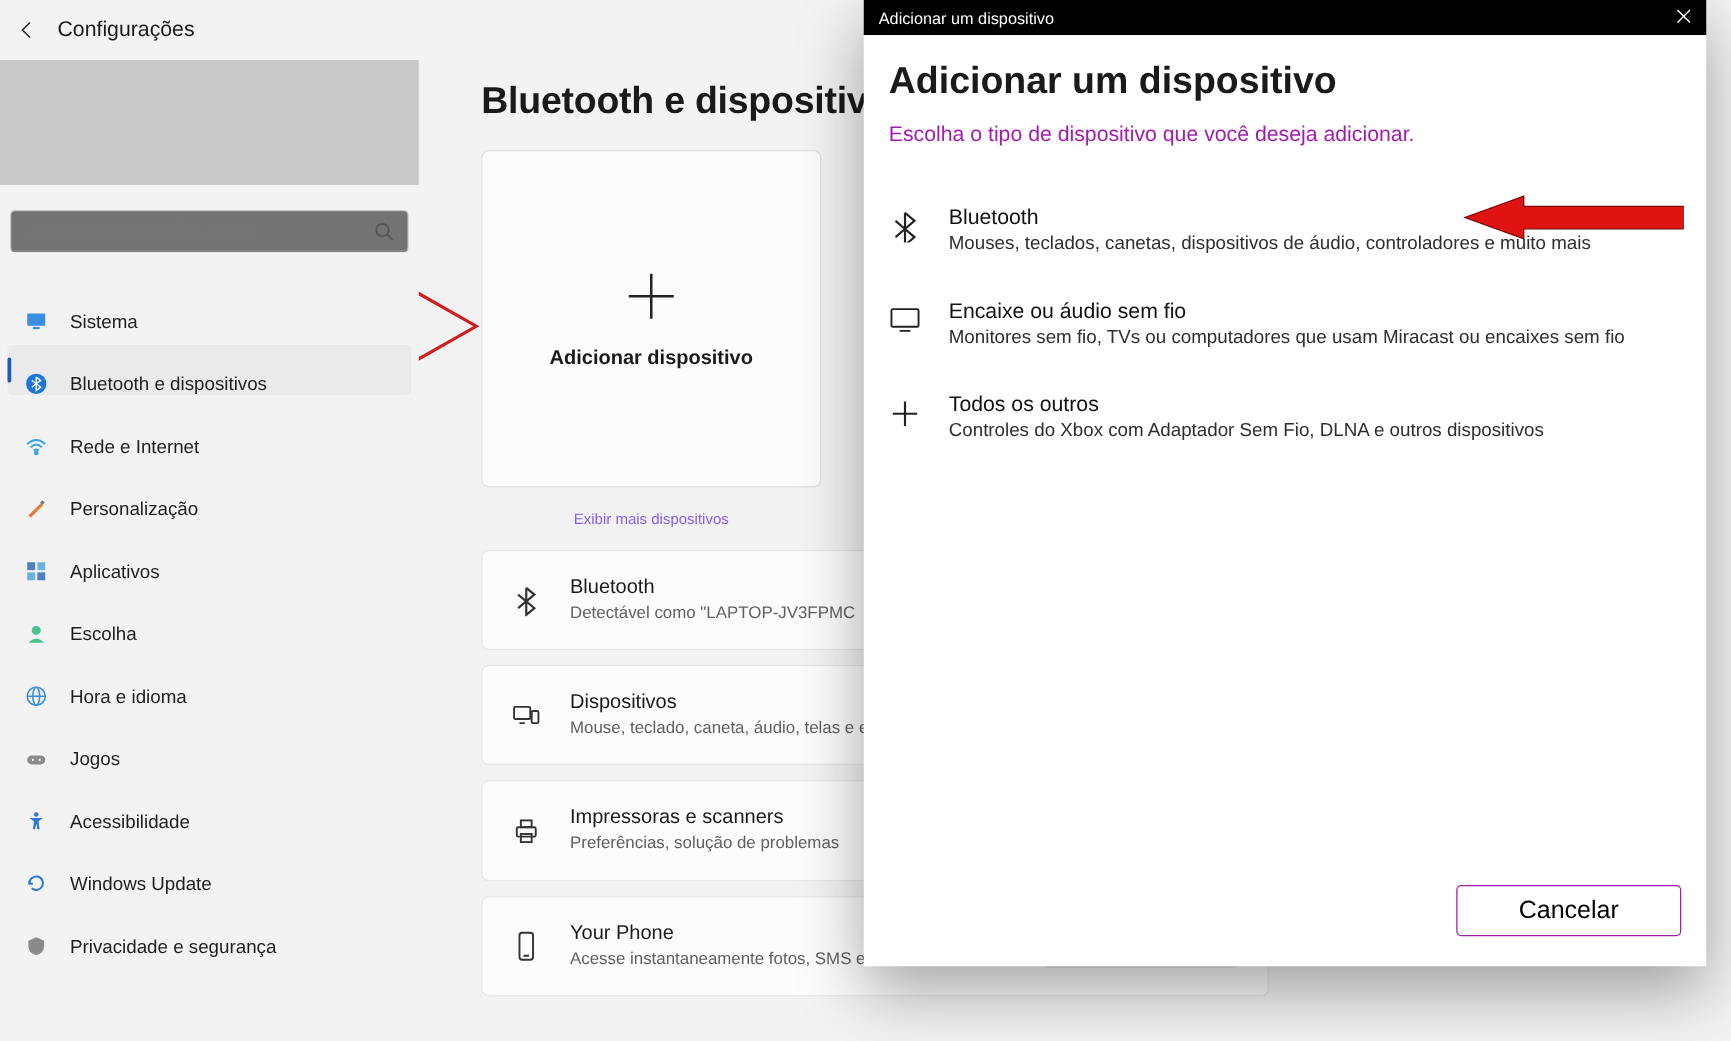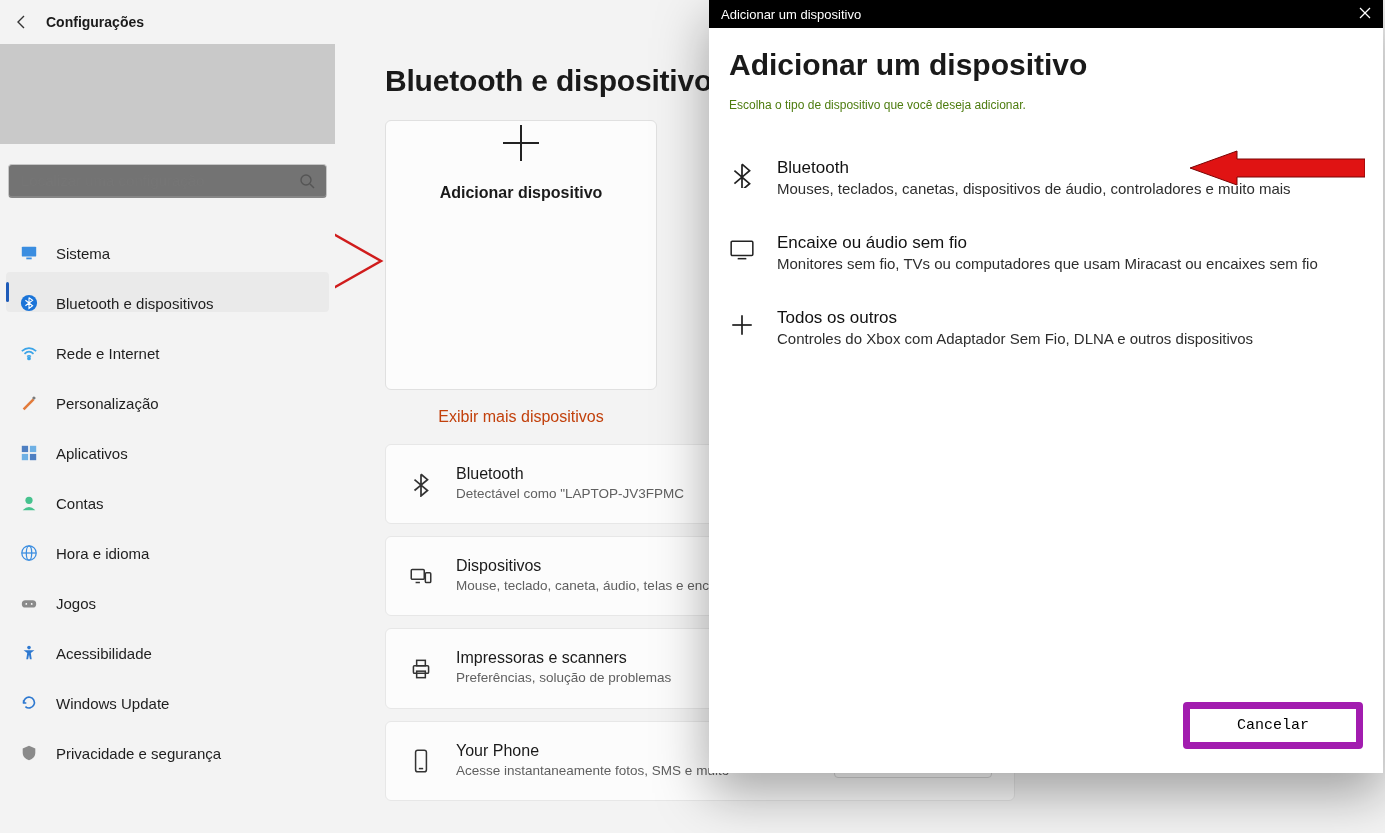--- a/index.html
+++ b/index.html
@@ -35,22 +35,22 @@
   }
   .back-arrow {
     width: 16px;
     height: 16px;
     display: flex;
     align-items: center;
     justify-content: center;
     cursor: pointer;
   }
   .sidebar-title {
-    font-size: 14px;
-    font-weight: 700;
+    font-size: 17px;
+    font-weight: 400;
   }
   .user-block {
     background: #c9c9c9;
     height: 100px;
     margin: 0 0 20px 0;
   }
   .search-wrap {
     padding: 0 8px 24px 8px;
   }
   .search-box {
@@ -126,40 +126,41 @@
   }
   .add-device-card {
     width: 272px;
     height: 270px;
     border: 1px solid #e0e0e0;
     border-radius: 6px;
     background: #fcfcfc;
     display: flex;
     flex-direction: column;
     align-items: center;
+    justify-content: center;
     gap: 12px;
     cursor: pointer;
     margin-bottom: 0;
     position: relative;
   }
   .plus-large {
     font-size: 46px;
     font-weight: 300;
     line-height: 1;
   }
   .add-device-label {
     font-size: 16px;
     font-weight: 600;
   }
   .show-more {
     display: block;
     width: 272px;
     text-align: center;
-    color: #c2410c;
-    font-size: 16px;
+    color: #8b5cf6;
+    font-size: 12px;
     padding: 18px 0;
     cursor: pointer;
   }
   .setting-card {
     width: 630px;
     background: #fcfcfc;
     border: 1px solid #e7e7e7;
     border-radius: 6px;
     padding: 20px 22px;
     display: flex;
@@ -207,21 +208,21 @@
     left: -140px;
     top: 95px;
     width: 140px;
     height: 90px;
     pointer-events: none;
   }
 
   
   .dialog {
     position: absolute;
-    right: 2px;
+    right: 20px;
     top: 0;
     width: 674px;
     height: 773px;
     background: #fff;
     box-shadow: 0 20px 50px rgba(0,0,0,0.35);
     display: flex;
     flex-direction: column;
   }
   .dialog-titlebar {
     background: #000;
@@ -243,22 +244,22 @@
     flex: 1;
     display: flex;
     flex-direction: column;
   }
   .dialog-heading {
     font-size: 30px;
     font-weight: 600;
     margin-bottom: 16px;
   }
   .dialog-sub {
-    font-size: 12px;
-    color: #4d7c0f;
+    font-size: 17px;
+    color: #a21caf;
     margin-bottom: 28px;
   }
   .opt {
     display: flex;
     align-items: flex-start;
     gap: 22px;
     padding: 18px 0;
     cursor: pointer;
     position: relative;
   }
@@ -277,28 +278,27 @@
     font-size: 15px;
     color: #2e2e2e;
     margin-top: 2px;
   }
   .dialog-footer {
     margin-top: auto;
     display: flex;
     justify-content: flex-end;
   }
   .btn-cancel {
-    border: 7px solid #a21caf;
+    border: 1px solid #a21caf;
     background: #fff;
     border-radius: 4px;
     padding: 8px 30px;
-    font-size: 15px;
+    font-size: 20px;
     cursor: pointer;
     min-width: 180px;
-    font-family: Liberation Mono, monospace;
   }
   
   .anno-left-arrow {
     position: absolute;
     right: -2px;
     top: 9px;
     width: 178px;
     height: 38px;
     pointer-events: none;
   }
@@ -388,21 +388,21 @@
         </span>
         <span class="nav-label">Aplicativos</span>
       </div>
       <div class="nav-item">
         <span class="nav-icon">
           <svg viewBox="0 0 20 20" width="18" height="18">
               <circle cx="10" cy="7" r="4" fill="#46c28e"></circle>
               <path d="M3 18 Q10 11 17 18" fill="#46c28e"></path>
             </svg>
         </span>
-        <span class="nav-label">Contas</span>
+        <span class="nav-label">Escolha</span>
       </div>
       <div class="nav-item">
         <span class="nav-icon">
           <svg viewBox="0 0 20 20" width="18" height="18" fill="none" stroke="#3a8de0" stroke-width="1.4">
               <circle cx="10" cy="10" r="8"></circle>
               <ellipse cx="10" cy="10" rx="3" ry="8"></ellipse>
               <line x1="2" y1="10" x2="18" y2="10"></line>
             </svg>
         </span>
         <span class="nav-label">Hora e idioma</span>

